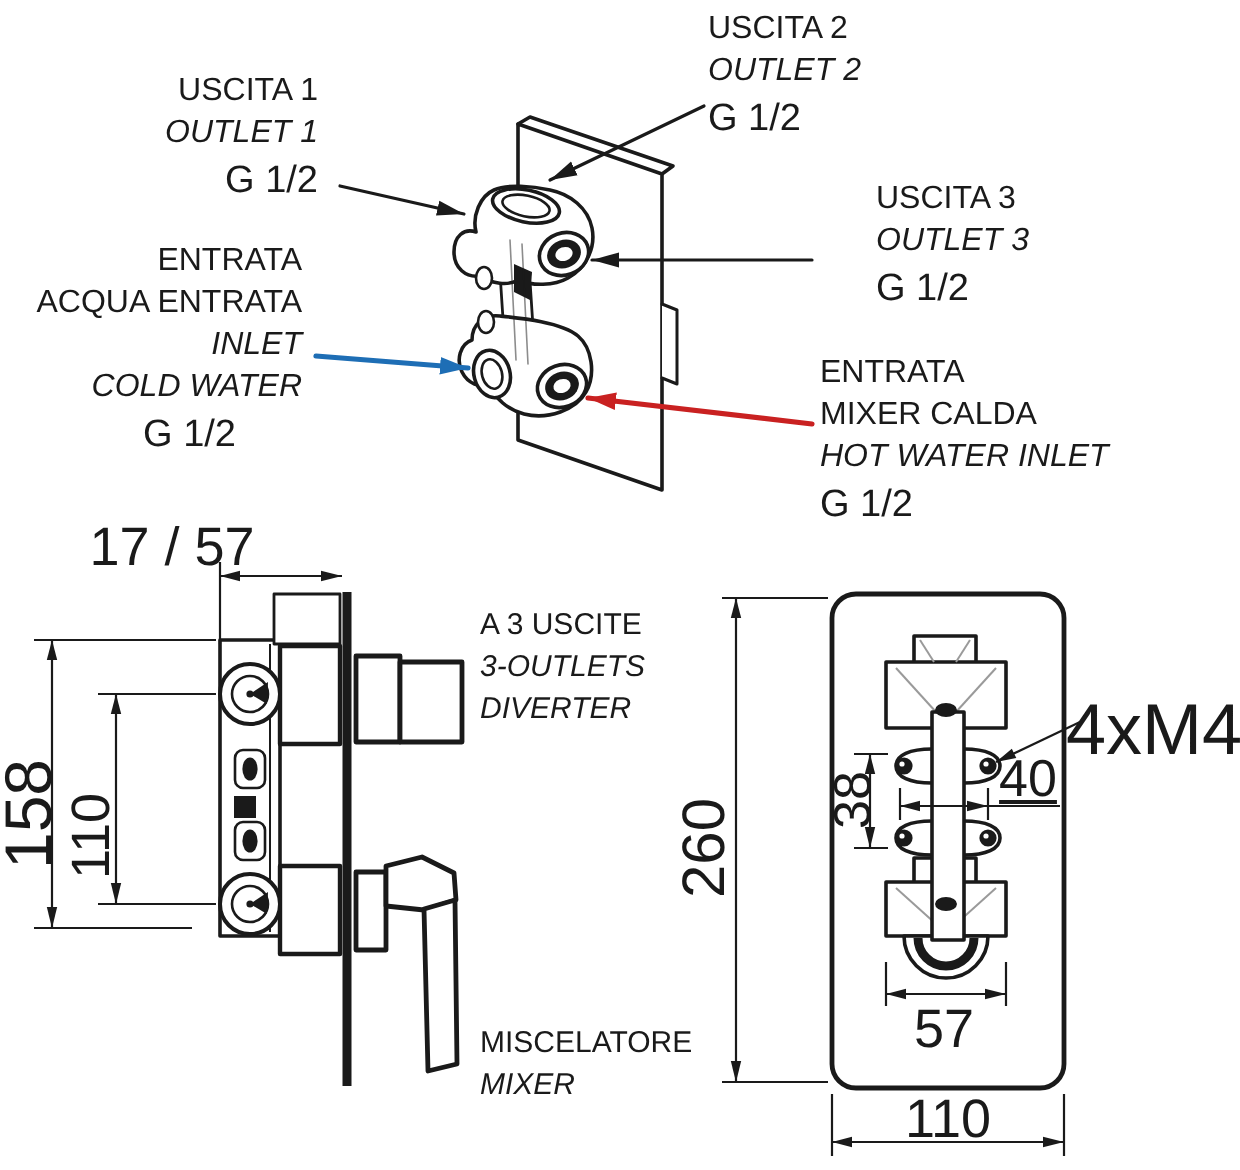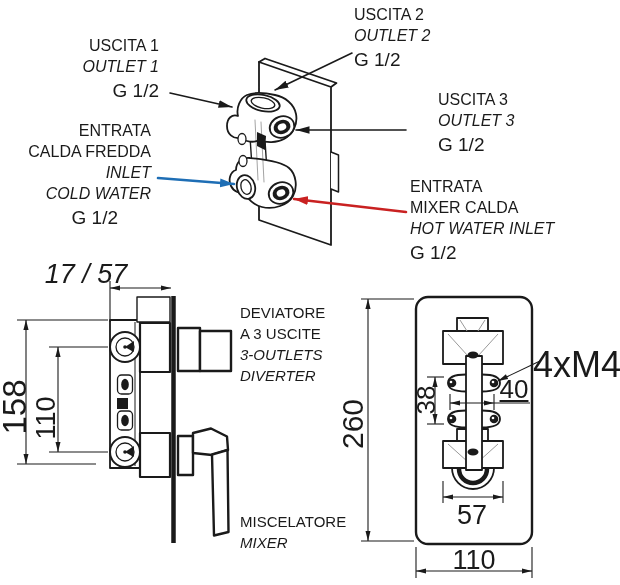--- a/index.html
+++ b/index.html
@@ -219,46 +219,45 @@
   </div>
 
   <div class="lbl" style="left:410px;top:89px;margin-left:28px;">
     <div>USCITA 3</div>
     <div class="it">OUTLET 3</div>
     <div class="g">G 1/2</div>
   </div>
 
   <div class="lbl right" style="right:469px;top:120px;">
     <div>ENTRATA</div>
-    <div>CALDA FREDDA</div>
+    <div>ACQUA ENTRATA</div>
     <div class="it">INLET</div>
     <div class="it">COLD WATER</div>
     <div class="g indent">G 1/2</div>
   </div>
 
   <div class="lbl" style="left:410px;top:176px;">
     <div>ENTRATA</div>
     <div>MIXER CALDA</div>
     <div class="it">HOT WATER INLET</div>
     <div class="g">G 1/2</div>
   </div>
 
   <div class="lbl small" style="left:240px;top:302px;">
-    <div>DEVIATORE</div>
     <div>A 3 USCITE</div>
     <div class="it">3-OUTLETS</div>
     <div class="it">DIVERTER</div>
   </div>
 
   <div class="lbl small" style="left:240px;top:511px;">
     <div>MISCELATORE</div>
     <div class="it">MIXER</div>
   </div>
 
-  <div class="dim" style="left:86px;top:274px;font-size:27px;font-style:italic;">17 / 57</div>
+  <div class="dim" style="left:86px;top:274px;font-size:27px;">17 / 57</div>
   <div class="dim rot" style="left:14px;top:407px;font-size:33px;">158</div>
   <div class="dim rot" style="left:46px;top:418px;font-size:27px;">110</div>
   <div class="dim rot" style="left:353px;top:424px;font-size:30px;">260</div>
   <div class="dim rot" style="left:426px;top:400px;font-size:26px;">38</div>
   <div class="dim" style="left:514px;top:389px;font-size:26px;text-decoration:underline;">40</div>
   <div class="dim" style="left:577px;top:365px;font-size:36px;">4xM4</div>
   <div class="dim" style="left:472px;top:515px;font-size:27px;">57</div>
   <div class="dim" style="left:474px;top:560px;font-size:27px;">110</div>
 
 </div>

